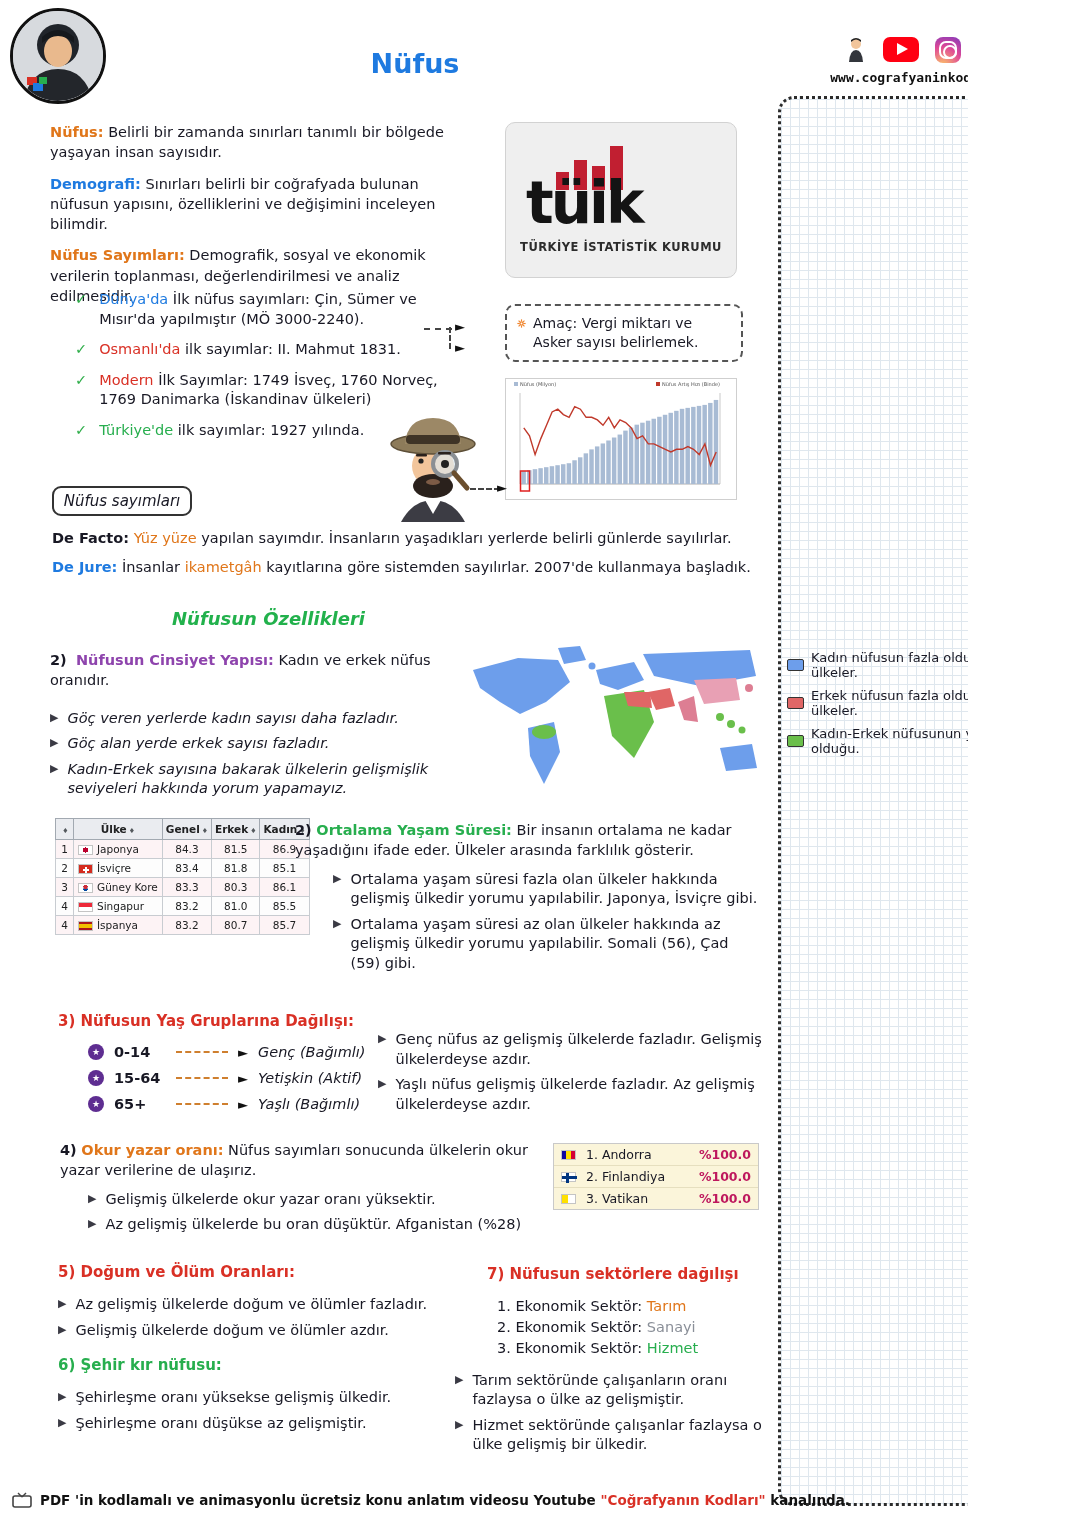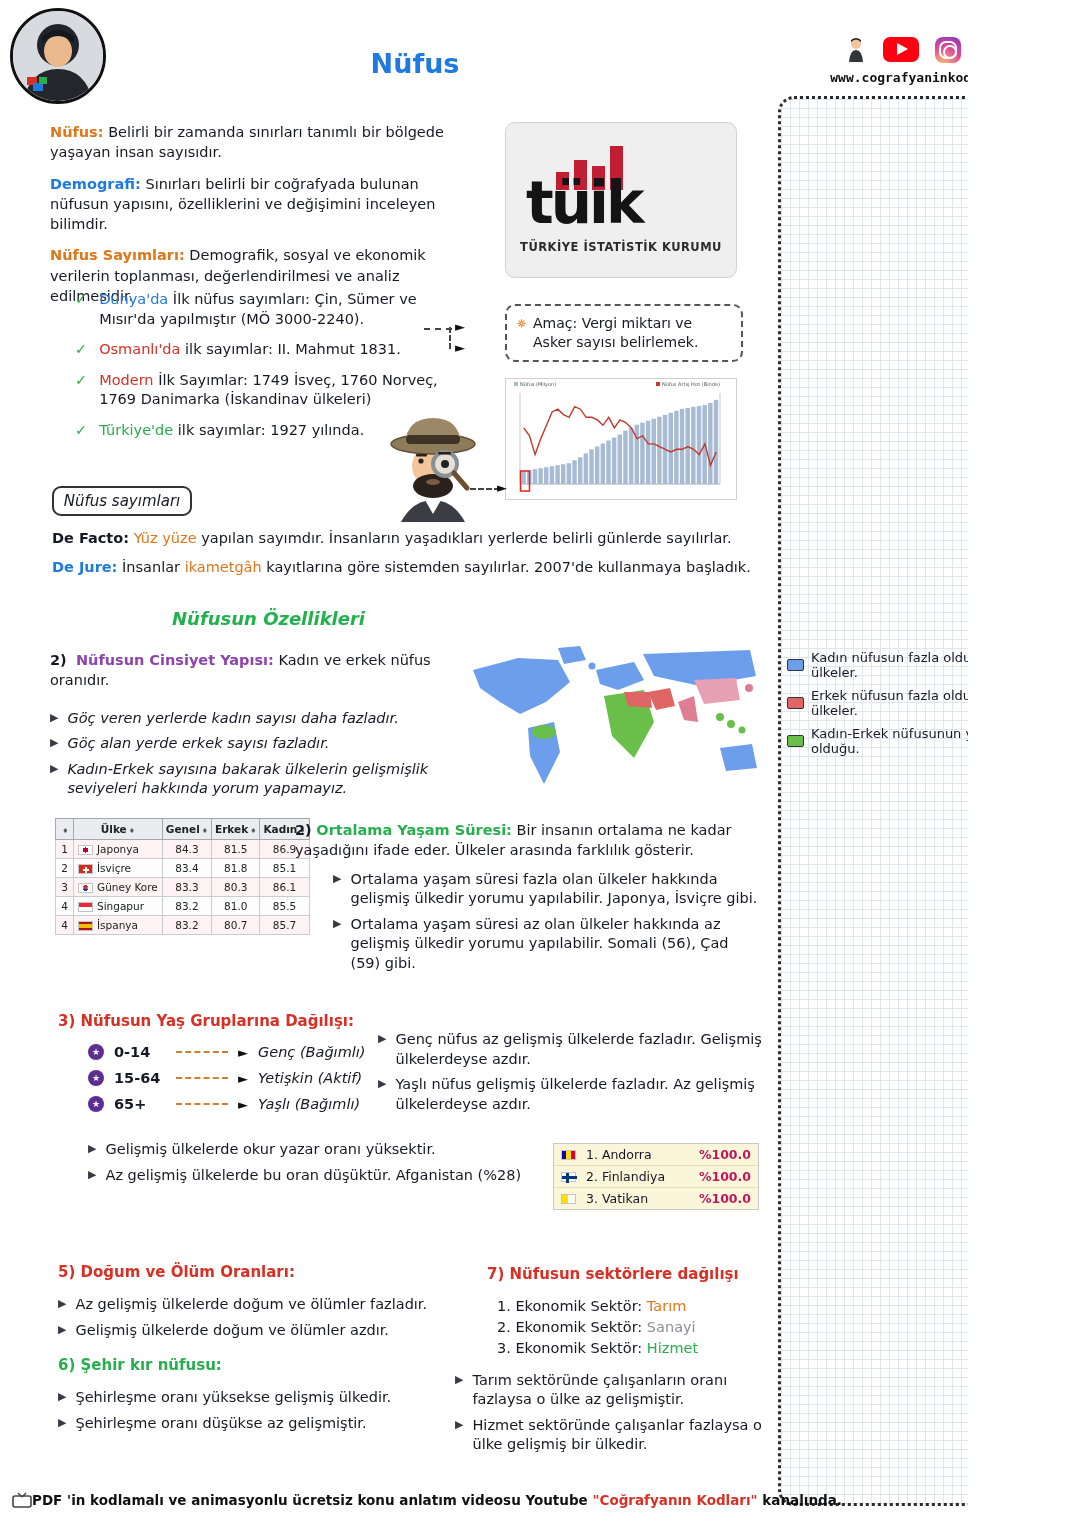--- a/index.html
+++ b/index.html
@@ -94,21 +94,21 @@
   .star-badge{width:16px;height:16px;border-radius:50%;background:#5e2d91;color:#fff;display:inline-flex;
     align-items:center;justify-content:center;font-size:9px;flex:0 0 auto}
   .age-row{display:flex;align-items:center;gap:10px;margin-bottom:10px}
   .dashline{width:52px;border-top:2px dashed #cf7f2e}
   
   .lit-box{left:553px;top:1143px;width:206px;border:1px solid #c9c9c9}
   .lit-row{display:flex;align-items:center;gap:6px;background:#fbf5da;padding:3px 7px;border-bottom:1px solid #e6dfbf;font-size:12.5px}
   .lit-row:last-child{border-bottom:none}
   .lit-val{margin-left:auto;font-weight:bold;color:#be185d}
   
-  .footer{left:12px;top:1492px;width:1060px;display:flex;align-items:center;font-size:13.5px;font-weight:bold;color:#111}
+  .footer{left:12px;top:1492px;width:1060px;display:flex;align-items:center;gap:8px;font-size:13.5px;font-weight:bold;color:#111}
 </style>
 </head>
 <body>
 
 <div class="page">
 
   <div class="abs avatar">
     <svg width="90" height="90" viewBox="0 0 90 90">
       <rect width="90" height="90" fill="#d7dade"></rect>
       <path d="M10,90 Q18,58 45,58 Q72,58 80,90 Z" fill="#23262b"></path>
@@ -426,20 +426,21 @@
         <span class="ab">▶</span>
         <span>Genç nüfus az gelişmiş ülkelerde fazladır. Gelişmiş ülkelerdeyse azdır.</span>
       </div>
     <div class="bullet-item">
         <span class="ab">▶</span>
         <span>Yaşlı nüfus gelişmiş ülkelerde fazladır. Az gelişmiş ülkelerdeyse azdır.</span>
       </div>
   </div>
 
   <div class="abs" style="left:60px;top:1140px;width:475px;line-height:1.4">
+    <p style="margin-bottom:9px"><span class="b">4)</span> <span class="b c-orange">Okur yazar oranı:</span><span> Nüfus sayımları sonucunda ülkelerin okur yazar verilerine de ulaşırız.</span></p>
     <div class="bullet-item" style="margin-left:28px">
         <span class="ab">▶</span>
         <span>Gelişmiş ülkelerde okur yazar oranı yüksektir.</span>
       </div>
     <div class="bullet-item" style="margin-left:28px">
         <span class="ab">▶</span>
         <span>Az gelişmiş ülkelerde bu oran düşüktür. Afganistan (%28)</span>
       </div>
   </div>
   <div class="abs lit-box">

